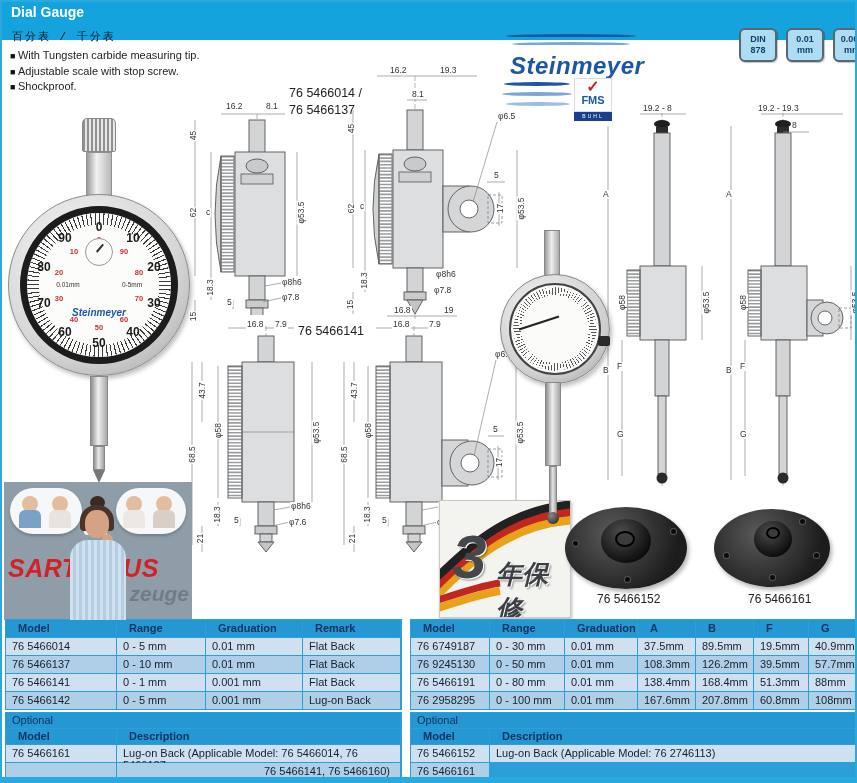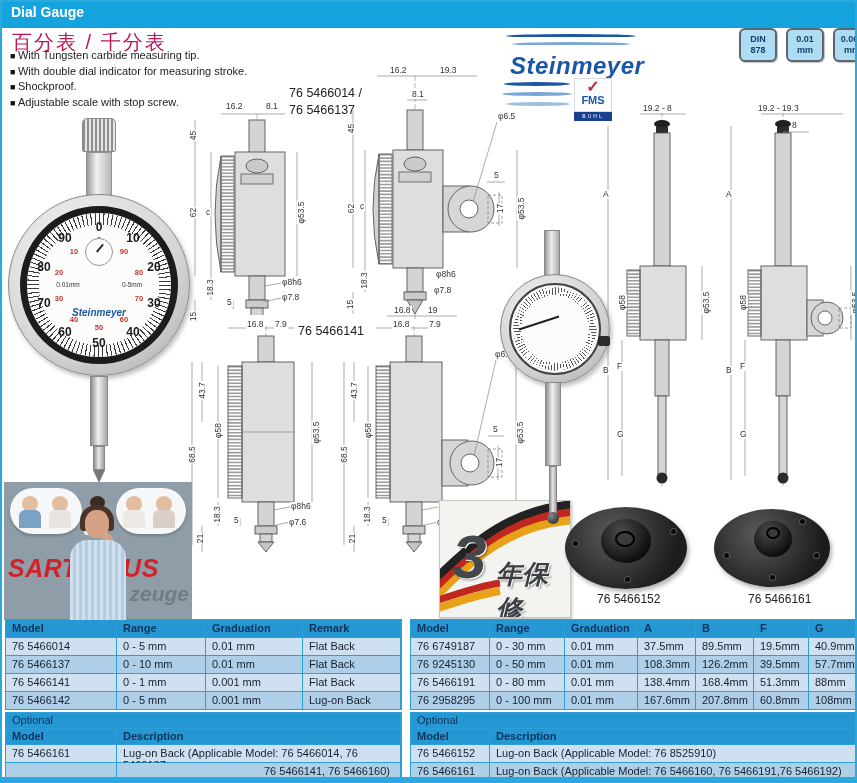--- a/index.html
+++ b/index.html
@@ -1,23 +1,23 @@
 <!DOCTYPE html>
 <html><head>
 <meta charset="utf-8">
 <style>
   * { box-sizing: border-box; }
   body { margin:0; background:#e8e8e8; font-family:"Liberation Sans", sans-serif; }
   .page { position:relative; width:857px; height:783px; background:#fff;
           border:2px solid #2aa9de; overflow:hidden; }
 
   
-  .titlebar { position:absolute; left:0; top:0; right:0; height:26px; background:#14a3dc;
+  .titlebar { position:absolute; left:0; top:0; right:0; height:38px; background:#14a3dc;
               color:#fff; font-weight:bold; font-size:14px; line-height:21px; padding-left:9px; }
-  .subtitle { position:absolute; left:10px; top:27px; font-size:20px; color:#be185d; letter-spacing:2px; }
+  .subtitle { position:absolute; left:10px; top:27px; font-size:11px; color:#0f172a; letter-spacing:2px;font-family:Liberation Mono, monospace; }
   .features { position:absolute; left:8px; top:46px; font-size:11px; color:#222; }
   .features .feat { line-height:14.5px; }
   .features .feat::before { content:"■ "; font-size:9px; color:#111; }
 
   
   .brandblock { position:absolute; left:500px; top:24px; width:170px; height:92px; }
   .brandname { position:absolute; left:8px; top:26px; font-size:24px; font-weight:bold; font-style:italic;
                color:#1c57a5; letter-spacing:0.5px; }
   .fmsbox { position:absolute; left:72px; top:52px; width:38px; height:34px; background:#fdfdfd;
             border:1px solid #d8dde2; text-align:center; }
@@ -129,39 +129,38 @@
   .disc { position:absolute; border-radius:50%; background:radial-gradient(circle at 38% 32%, #5a5a5a, #1c1c1c 72%);
           box-shadow:2px 3px 4px rgba(0,0,0,0.3); }
   .hub { position:absolute; border-radius:50%; background:radial-gradient(circle at 40% 30%, #4c4c4c, #0c0c0c 75%); }
   .hole { position:absolute; border-radius:50%; background:#3c3c3c; border:2px solid #000; }
   .rimhole { position:absolute; width:5px; height:5px; border-radius:50%; background:#0a0a0a;
              box-shadow:0 0 0 1px #555; }
   .disclabel { position:absolute; font-size:12px; color:#222; }
 
   
   .tbl { position:absolute; background:#2d9fd8; border:1px solid #2d9fd8; display:grid; grid-gap:1px; }
-  .tbl .hcell { background:#2597d3; color:#0d3560; font-size:11px; font-weight:600; padding:2px 0 0 6px; }
+  .tbl .hcell { background:#2597d3; color:#0d3560; font-size:11px; font-weight:600; padding:2px 0 0 12px; }
   .tbl .cell { font-size:11px; color:#16202c; padding:2px 0 0 6px; }
   .rowA { background:#cfe1f0; }
   .rowB { background:#afcfe8; }
   .opt-title { background:#2597d3; color:#0d3560; font-size:11px; padding:1px 0 0 6px; }
   .bottombar { position:absolute; left:0; right:0; bottom:0; height:4px; background:#2aa9de; }
 </style>
 </head>
 <body>
 
 <div class="page">
 
   <div class="titlebar">Dial Gauge</div>
   <div class="subtitle">百分表 / 千分表</div>
   <div class="features">
     <div class="feat">With Tungsten carbide measuring tip.</div>
-    <div class="feat">With double dial indicator for  measuring stroke.</div>
+    <div class="feat">Adjustable scale with stop screw.</div>
     <div class="feat">Shockproof.</div>
-    <div class="feat">Adjustable scale with stop screw.</div>
   </div>
 
   <div class="brandblock">
     <div class="wave" style="left:4px;top:8px;width:130px;border-top:3px solid #1c57a5;"></div>
     <div class="wave" style="left:10px;top:16px;width:118px;border-top:3px solid #7ba7d4;"></div>
     <div class="brandname">Steinmeyer</div>
     <div class="wave" style="left:2px;top:56px;width:66px;border-top:4px solid #1c57a5;"></div>
     <div class="wave" style="left:0px;top:66px;width:70px;border-top:4px solid #7ba7d4;"></div>
     <div class="wave" style="left:4px;top:76px;width:64px;border-top:4px solid #9dbede;"></div>
     <div class="fmsbox">
@@ -310,21 +309,21 @@
     <span class="dim vdim" style="left:148px;top:140px;">17</span>
     <span class="dim vdim" style="left:162px;top:140px;">φ53.5</span>
     <span class="dim vdim" style="left:-1px;top:60px;">45</span>
     <span class="dim" style="left:12px;top:138px;">c</span>
     <span class="dim vdim" style="left:-1px;top:140px;">62</span>
     <span class="dim vdim" style="left:8px;top:212px;">18.3</span>
     <span class="dim vdim" style="left:-2px;top:236px;">15</span>
     <span class="dim" style="left:88px;top:206px;">φ8h6</span>
     <span class="dim" style="left:86px;top:222px;">φ7.8</span>
     <span class="dim" style="left:46px;top:242px;">16.8</span>
-    <span class="dim" style="left:80px;top:242px;">19</span>
+    <span class="dim" style="left:96px;top:242px;">19</span>
   </div>
 
   <div class="drawing" style="left:188px;top:318px;width:160px;height:232px;">
     <svg width="160" height="232" viewBox="0 0 160 232">
       <line x1="76" y1="6" x2="76" y2="232" stroke="#999" stroke-width="0.7" stroke-dasharray="5 2"></line>
       <rect x="68" y="16" width="16" height="26" fill="#d2d4d6" stroke="#555" stroke-width="0.9"></rect>
       <rect x="52" y="42" width="52" height="140" fill="#dcdee0" stroke="#555" stroke-width="0.9"></rect>
       <line x1="45" y1="46" x2="45" y2="178" stroke="#9a9da0" stroke-width="14" stroke-dasharray="1.6 1.7"></line>
       <rect x="38" y="46" width="14" height="132" fill="none" stroke="#555" stroke-width="0.9"></rect>
       <line x1="52" y1="112" x2="104" y2="112" stroke="#777" stroke-width="0.6"></line>
@@ -600,19 +599,18 @@
     <div class="cell rowA" style="height:17px;">Lug-on Back (Applicable Model: 76  5466014,   76 5466137,</div>
     <div class="cell rowB" style="height:17px;"></div>
     <div class="cell rowB" style="height:17px;text-align:right;padding-right:10px;">76  5466141,  76 5466160)</div>
   </div>
 
   <div class="tbl" style="left:408px;top:710px;width:446px;grid-template-columns:78px 365px;">
     <div class="opt-title" style="grid-column:1 / span 2;height:15px;">Optional</div>
     <div class="hcell" style="height:15px;padding-top:1px;">Model</div>
     <div class="hcell" style="height:15px;padding-top:1px;">Description</div>
     <div class="cell rowA" style="height:17px;">76 5466152</div>
-    <div class="cell rowA" style="height:17px;">Lug-on Back  (Applicable Model: 76 8525910)</div>
+    <div class="cell rowA" style="height:17px;">Lug-on Back  (Applicable Model: 76 2746113)</div>
     <div class="cell rowB" style="height:17px;">76 5466161</div>
-    <div class="cell rowB" style="height:17px;">Lug-on Back  (Applicable Model: 76 5466160, 76 5466191,76 5466192)</div>
   </div>
 
   <div class="bottombar"></div>
 </div>
 
 </body></html>

